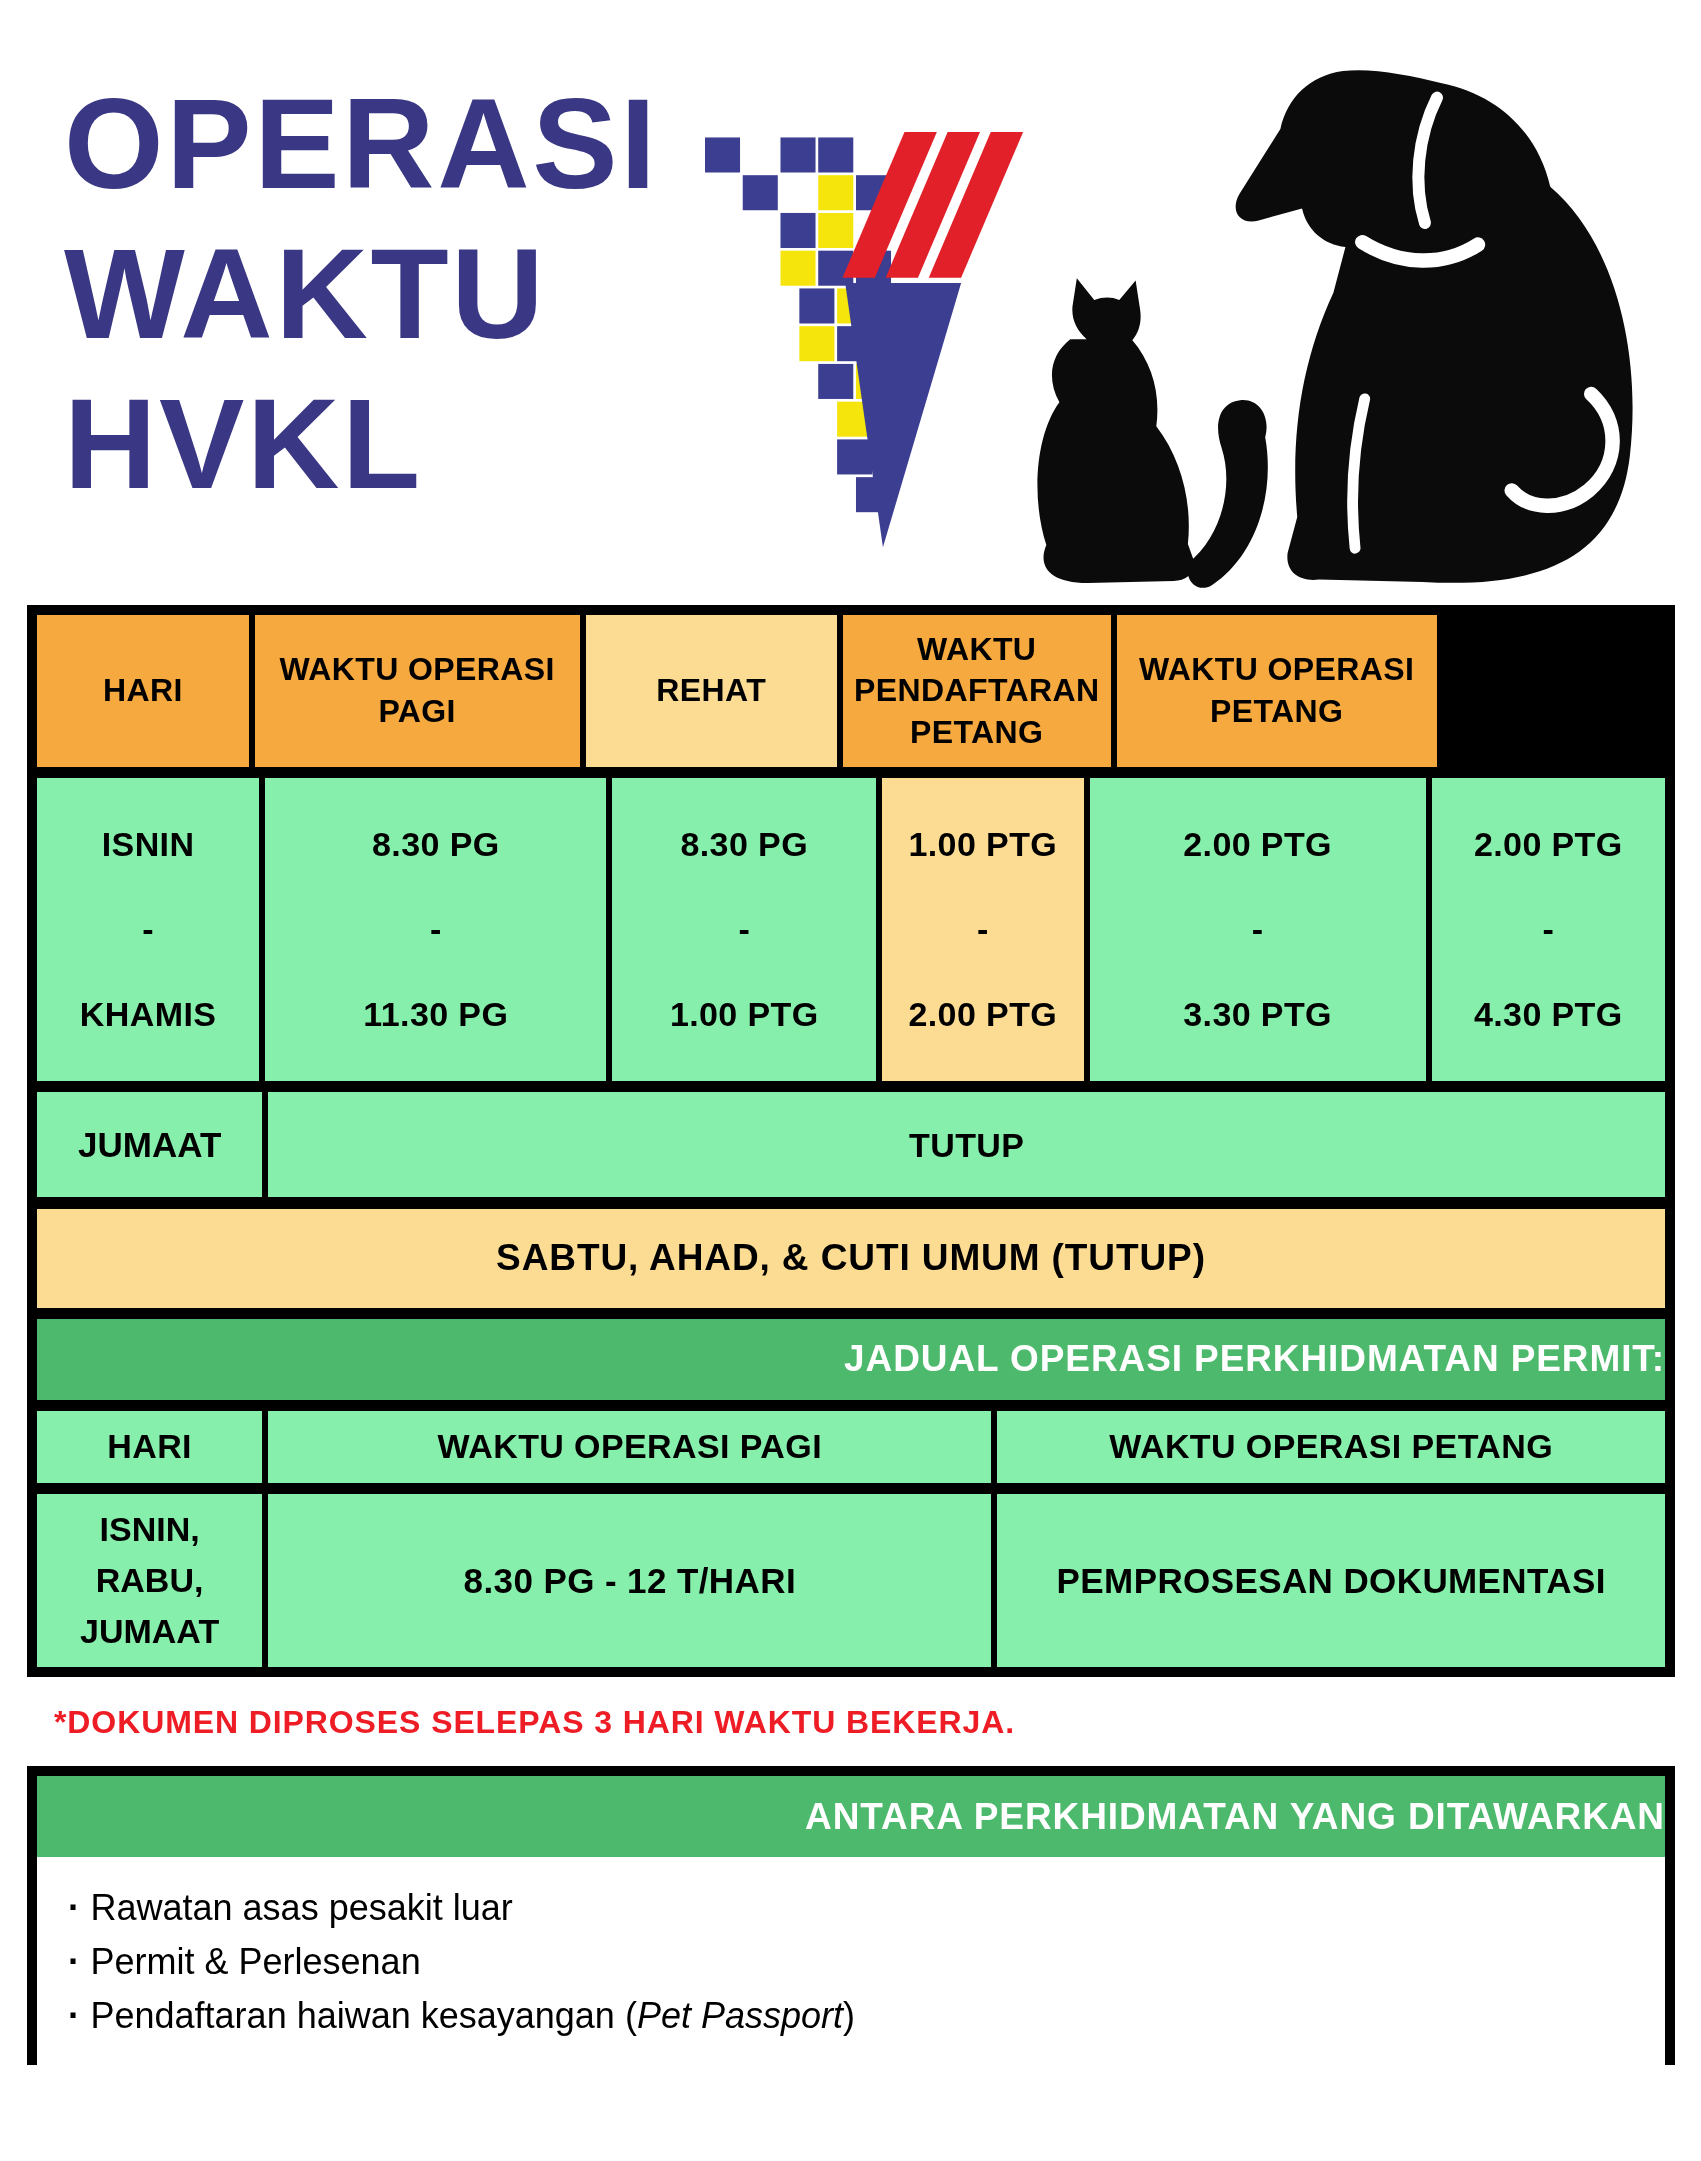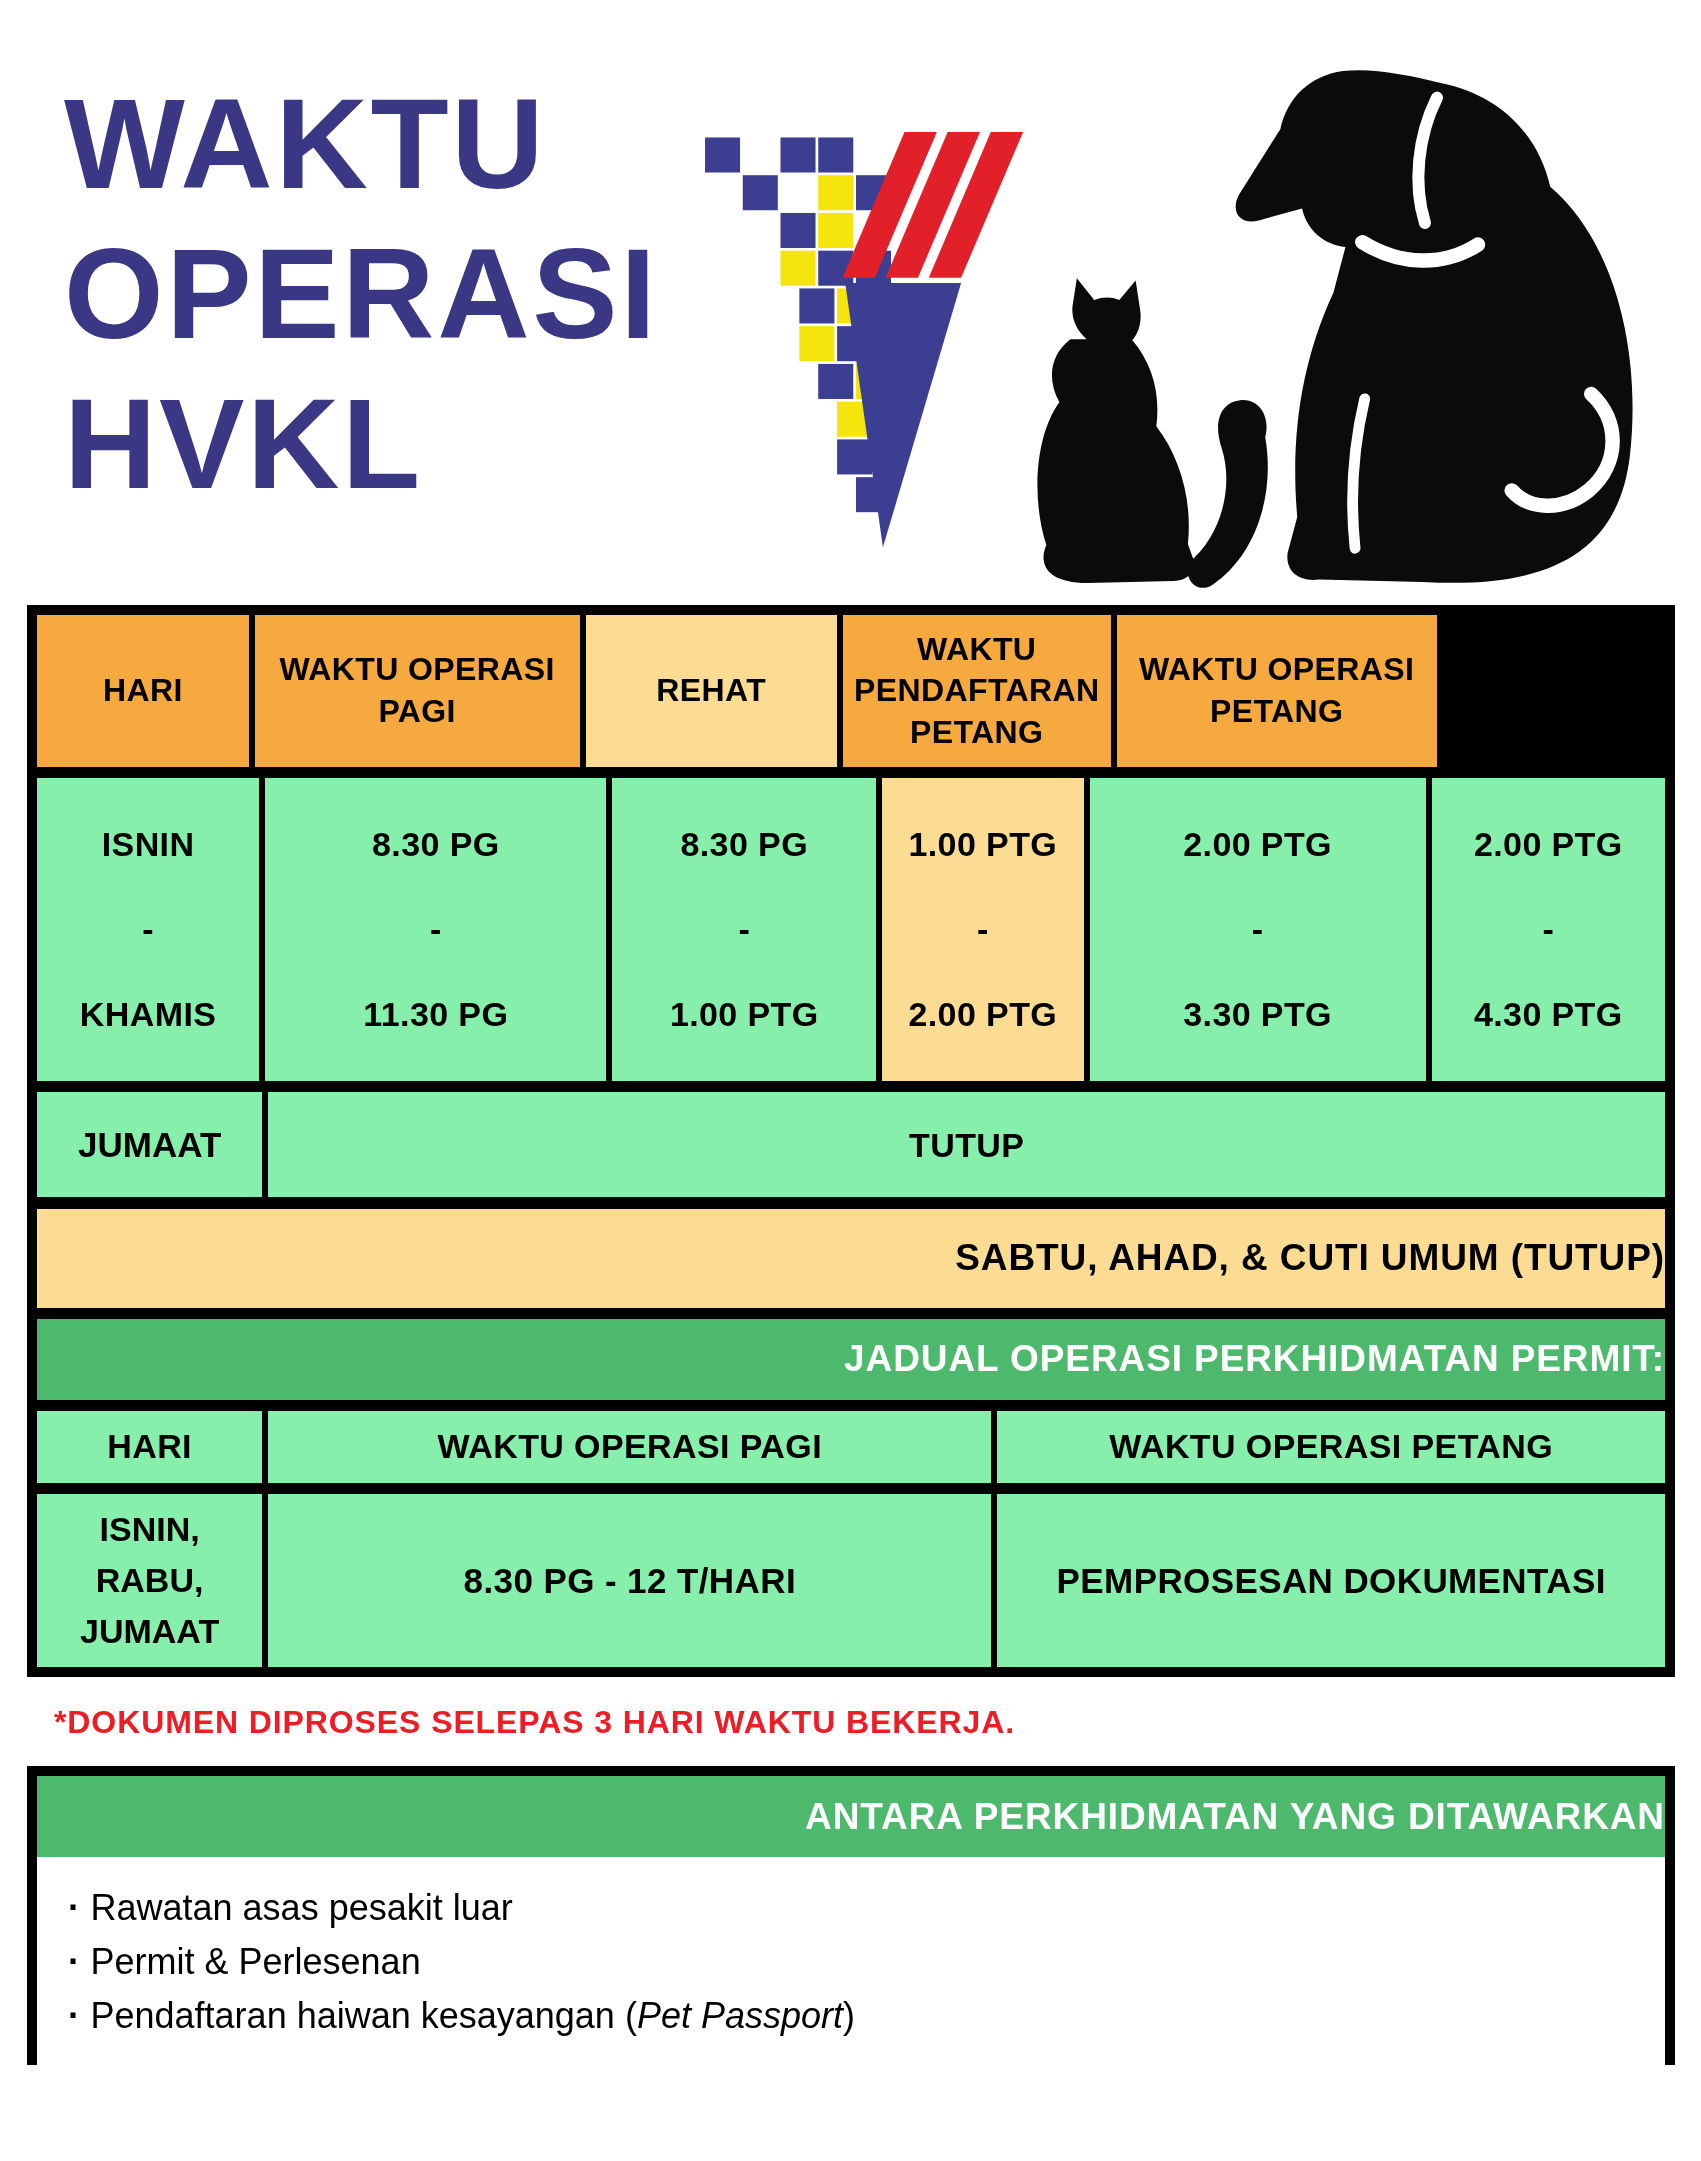--- a/index.html
+++ b/index.html
@@ -34,21 +34,21 @@
   .cell{background:#86efac;display:flex;flex-direction:column;align-items:center;justify-content:center;text-align:center;padding:6px 11.2px}
   .cell.orange{background:var(--orange)}
   .cell.yellow{background:var(--soft-yellow)}
   .hdr-row .cell{min-height:152px}
   .hdr{font-weight:800;font-size:32px;line-height:1.3;letter-spacing:0.4px}
   .time-row .cell{min-height:303px}
   .time{font-weight:700;font-size:34px;line-height:2.5;letter-spacing:0.4px}
   .fri-row .cell{min-height:105px}
   .fri-day{font-weight:800;font-size:35px}
   .fri-text{font-weight:800;font-size:34px;line-height:1.55;letter-spacing:0.4px}
-  .weekend-row{background:var(--soft-yellow);min-height:99px;display:flex;align-items:center;justify-content:flex-end}
+  .weekend-row{background:var(--soft-yellow);min-height:99px;display:flex;align-items:center;justify-content:center}
   .weekend-text{font-weight:800;font-size:37px;letter-spacing:0.9px}
   .banner-green{background:var(--green);color:#fff;display:flex;align-items:center;justify-content:flex-end;min-height:81px;text-align:center}
   .banner-text{font-weight:800;font-size:37px;letter-spacing:0.9px}
   .phead-row .cell{min-height:72px}
   .phead{font-weight:600;font-size:34px;letter-spacing:0.4px}
   .phead.strong{font-weight:800}
   .prow .cell{min-height:173px}
   .pday{font-weight:800;font-size:34px;line-height:1.5}
   .pval{font-weight:600;font-size:35px;letter-spacing:0.4px}
 
@@ -64,22 +64,22 @@
   .svc-item::before{content:"\00B7";position:absolute;left:2.6px;font-weight:700}
   .svc-item .i{font-style:italic}
 </style>
 </head>
 <body>
 
 <div class="poster">
 
   <div class="hero">
     <div class="title">
+      <div class="title-line">OPERASI</div>
       <div class="title-line">WAKTU</div>
-      <div class="title-line">OPERASI</div>
       <div class="title-line">HVKL</div>
     </div>
 
     <svg class="logo" viewBox="0 0 250 330" preserveAspectRatio="xMidYMid meet">
       <g fill="#3C3E92">
         <rect x="0" y="14" width="26" height="26"></rect>
           <rect x="56" y="14" width="26" height="26"></rect>
           <rect x="84" y="14" width="26" height="26"></rect>
         <rect x="28" y="42" width="26" height="26"></rect>
           <rect x="112" y="42" width="26" height="26"></rect>

